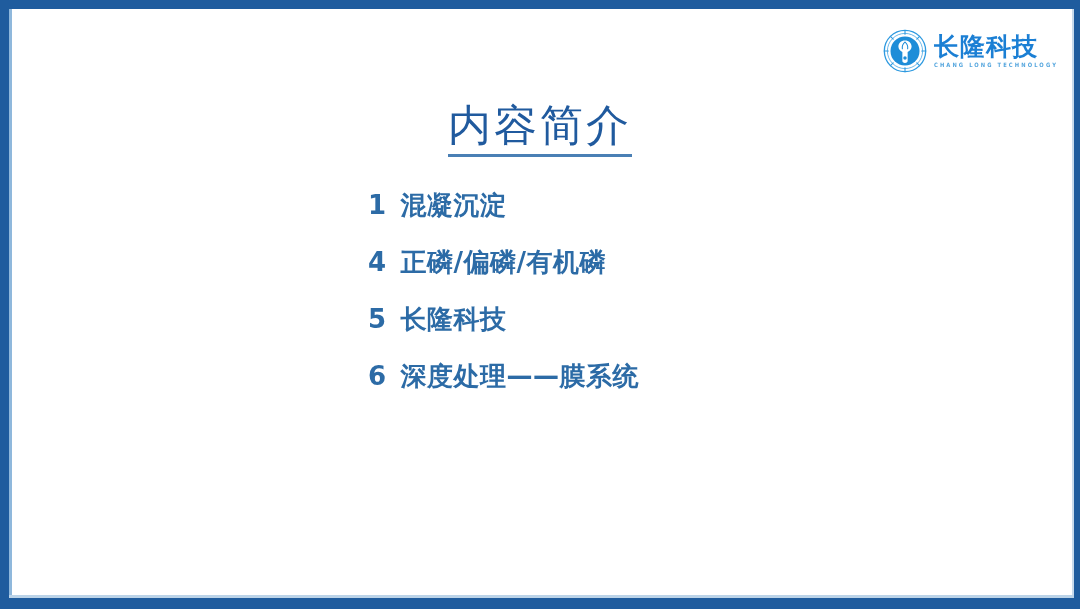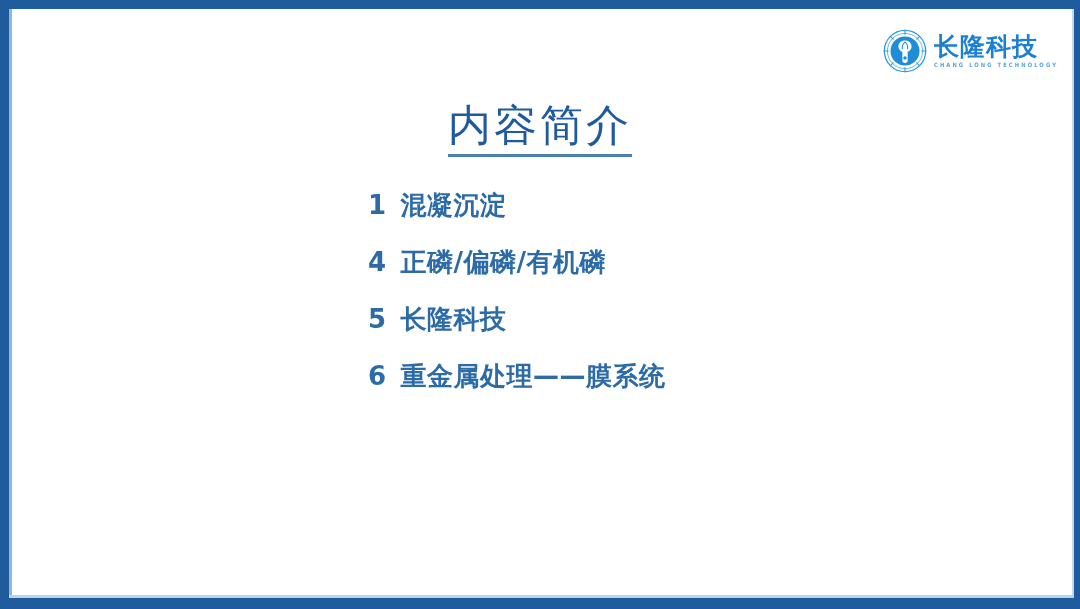--- a/index.html
+++ b/index.html
@@ -211,17 +211,17 @@
     <div class="agenda-item">
       <span class="agenda-num">1</span><span class="agenda-label">混凝沉淀</span>
     </div>
     <div class="agenda-item">
       <span class="agenda-num">4</span><span class="agenda-label">正磷/偏磷/有机磷</span>
     </div>
     <div class="agenda-item">
       <span class="agenda-num">5</span><span class="agenda-label">长隆科技</span>
     </div>
     <div class="agenda-item">
-      <span class="agenda-num">6</span><span class="agenda-label">重金属处理——膜系统</span>
+      <span class="agenda-num">6</span><span class="agenda-label">深度处理——膜系统</span>
     </div>
   </div>
 
 </div>
 
 </body></html>

